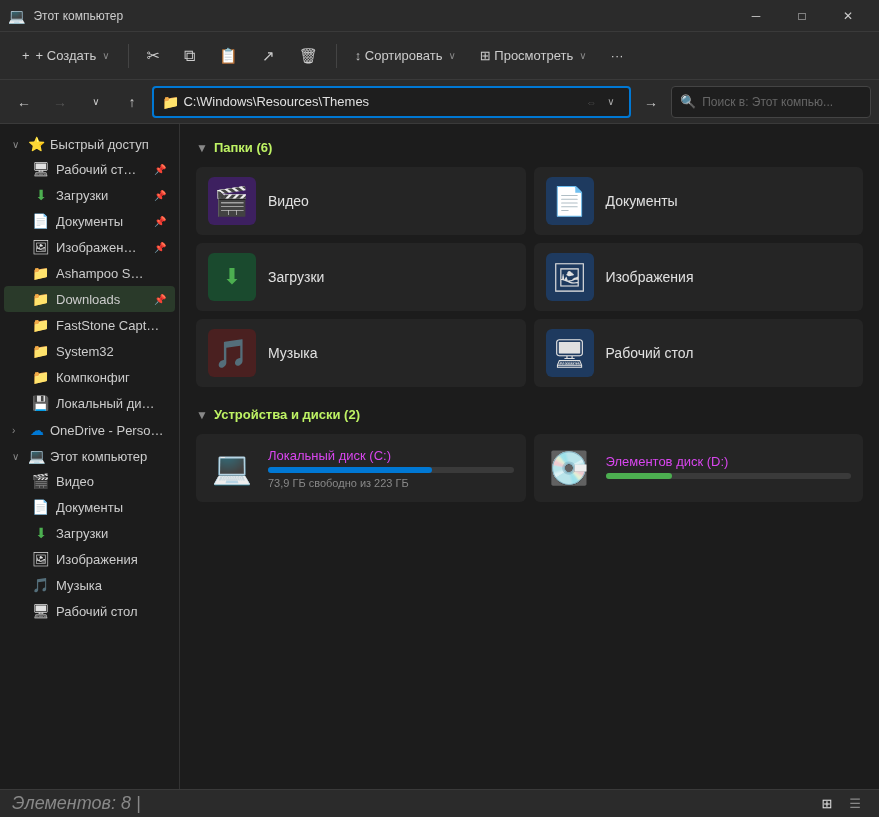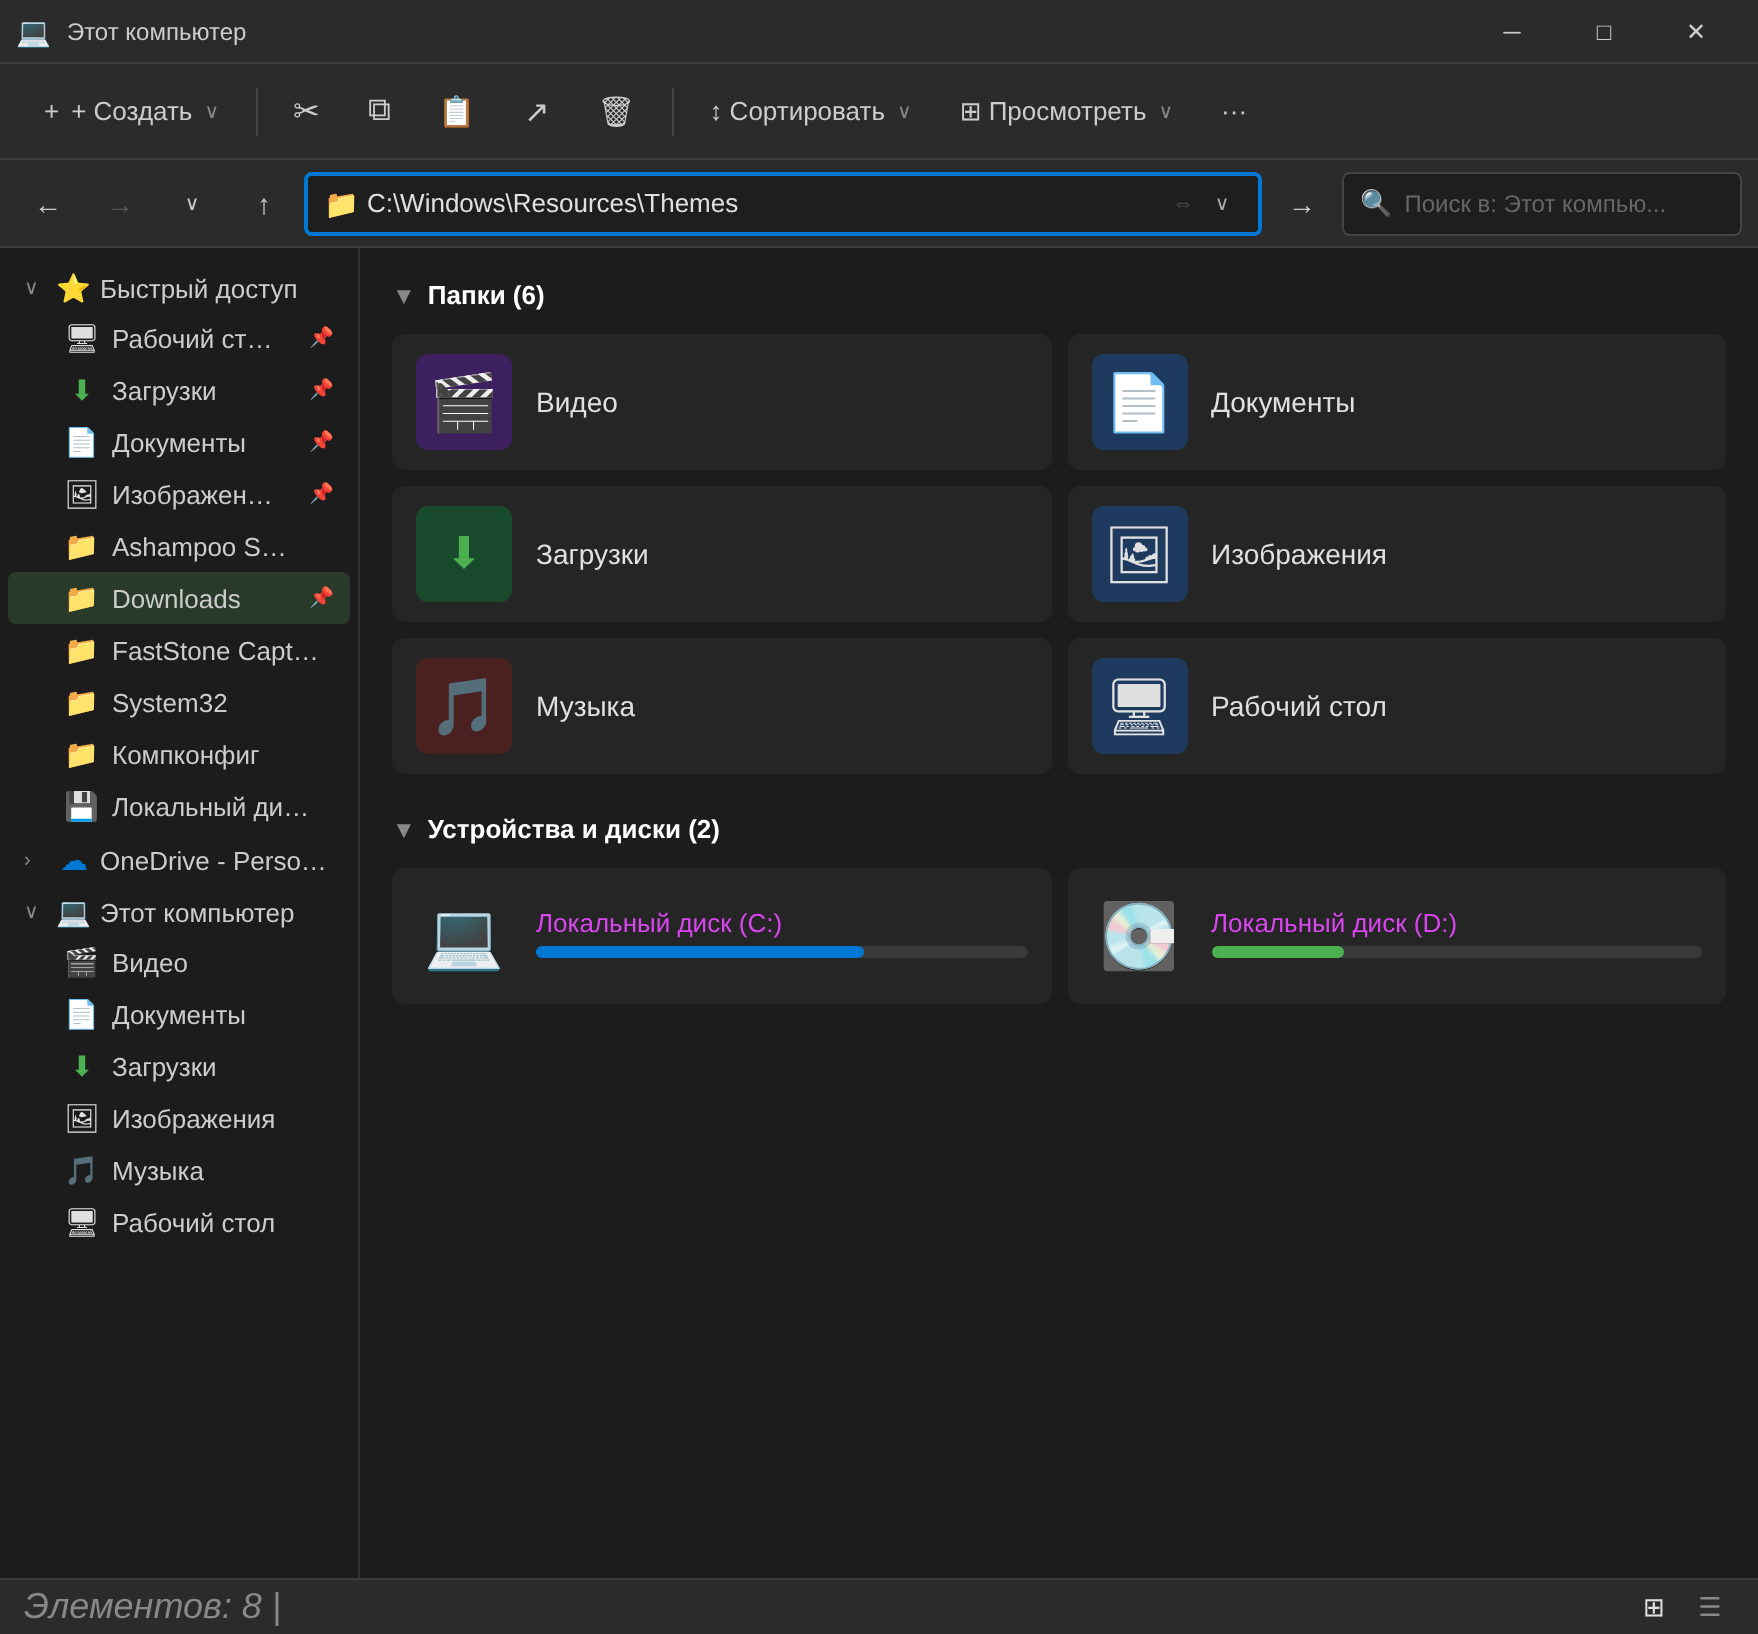--- a/index.html
+++ b/index.html
@@ -243,21 +243,21 @@
       gap: 6px;
       margin-bottom: 12px;
       cursor: pointer;
     }
     .section-chevron {
       font-size: 12px;
       color: #888;
     }
     .section-title {
       font-size: 13px;
-      color: #ffffff;
+      color: #bef264;
       font-weight: 600;
     }
 
     .folders-grid {
       display: grid;
       grid-template-columns: repeat(2, 1fr);
       gap: 8px;
       margin-bottom: 20px;
     }
     .folder-item {
@@ -606,29 +606,30 @@
 
       <div class="drive-item">
         <div class="drive-icon-box">
           <span style="font-size:32px;">💻</span>
         </div>
         <div class="drive-info">
           <div class="drive-name">Локальный диск (C:)</div>
           <div class="drive-bar-bg">
             <div class="drive-bar-fill drive-bar-c"></div>
           </div>
+          <div class="drive-free">73,9 ГБ свободно из 223 ГБ</div>
         </div>
       </div>
 
       <div class="drive-item">
         <div class="drive-icon-box">
           <span style="font-size:32px;">💽</span>
         </div>
         <div class="drive-info">
-          <div class="drive-name">Локальный диск (D:)</div>
+          <div class="drive-name">Элементов диск (D:)</div>
           <div class="drive-bar-bg">
             <div class="drive-bar-fill drive-bar-d"></div>
           </div>
         </div>
       </div>
     </div>
 
   </div>
 </div>
 

